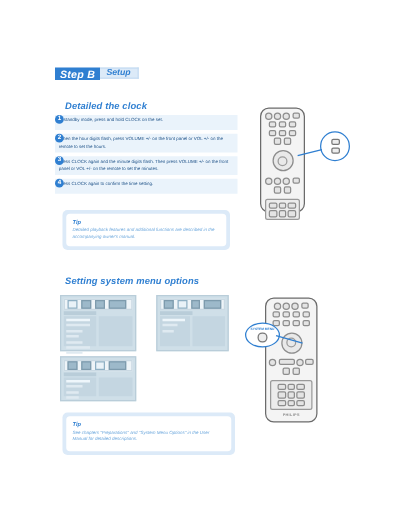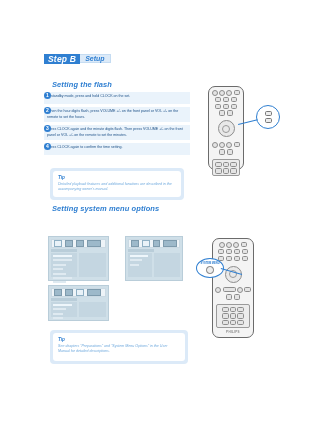--- a/index.html
+++ b/index.html
@@ -13,21 +13,21 @@
               padding:0 4px;display:flex;align-items:center;letter-spacing:.2px;
               font-style:italic;}
   .step-word{background:#dceaf8;color:#2f7fd1;font-size:7px;font-weight:bold;
              padding:0 5px;display:flex;align-items:center;font-style:italic;
              border:1px solid #c5dcf2;border-left:none;}
 
   
   .sec-title{position:absolute;font-size:7.5px;font-weight:bold;color:#2f7fd1;
              font-style:italic;letter-spacing:.1px;}
   #sec1{left:52px;top:80px;}
-  #sec2{left:52px;top:204px;}
+  #sec2{left:52px;top:220px;}
 
   
   .steps{position:absolute;left:44px;top:89px;width:146px;}
   .step{position:relative;margin-bottom:2px;}
   .bullet{position:absolute;left:0;top:0;width:7px;height:7px;border-radius:50%;
           background:#2f7fd1;color:#fff;font-size:5px;font-weight:bold;
           display:flex;align-items:center;justify-content:center;line-height:1;}
   .step-body{background:#eaf3fb;margin-left:0;margin-top:3px;padding:2px 3px 2px 3px;
              font-size:3.6px;line-height:1.55;color:#1b4f86;min-height:8px;}
 
@@ -90,21 +90,21 @@
 </head>
 <body>
 
 <div class="page">
 
   <div class="step-header">
     <div class="step-badge">Step B</div>
     <div class="step-word">Setup</div>
   </div>
 
-  <div class="sec-title" id="sec1">Setting the flash</div>
+  <div class="sec-title" id="sec1">Detailed the clock</div>
 
   <div class="steps">
     <div class="step">
       <div class="bullet">1</div>
       <div class="step-body">In standby mode, press and hold CLOCK on the set.</div>
     </div>
     <div class="step">
       <div class="bullet">2</div>
       <div class="step-body">When the hour digits flash, press VOLUME +/- on the front panel or VOL +/- on the remote to set the hours.</div>
     </div>

